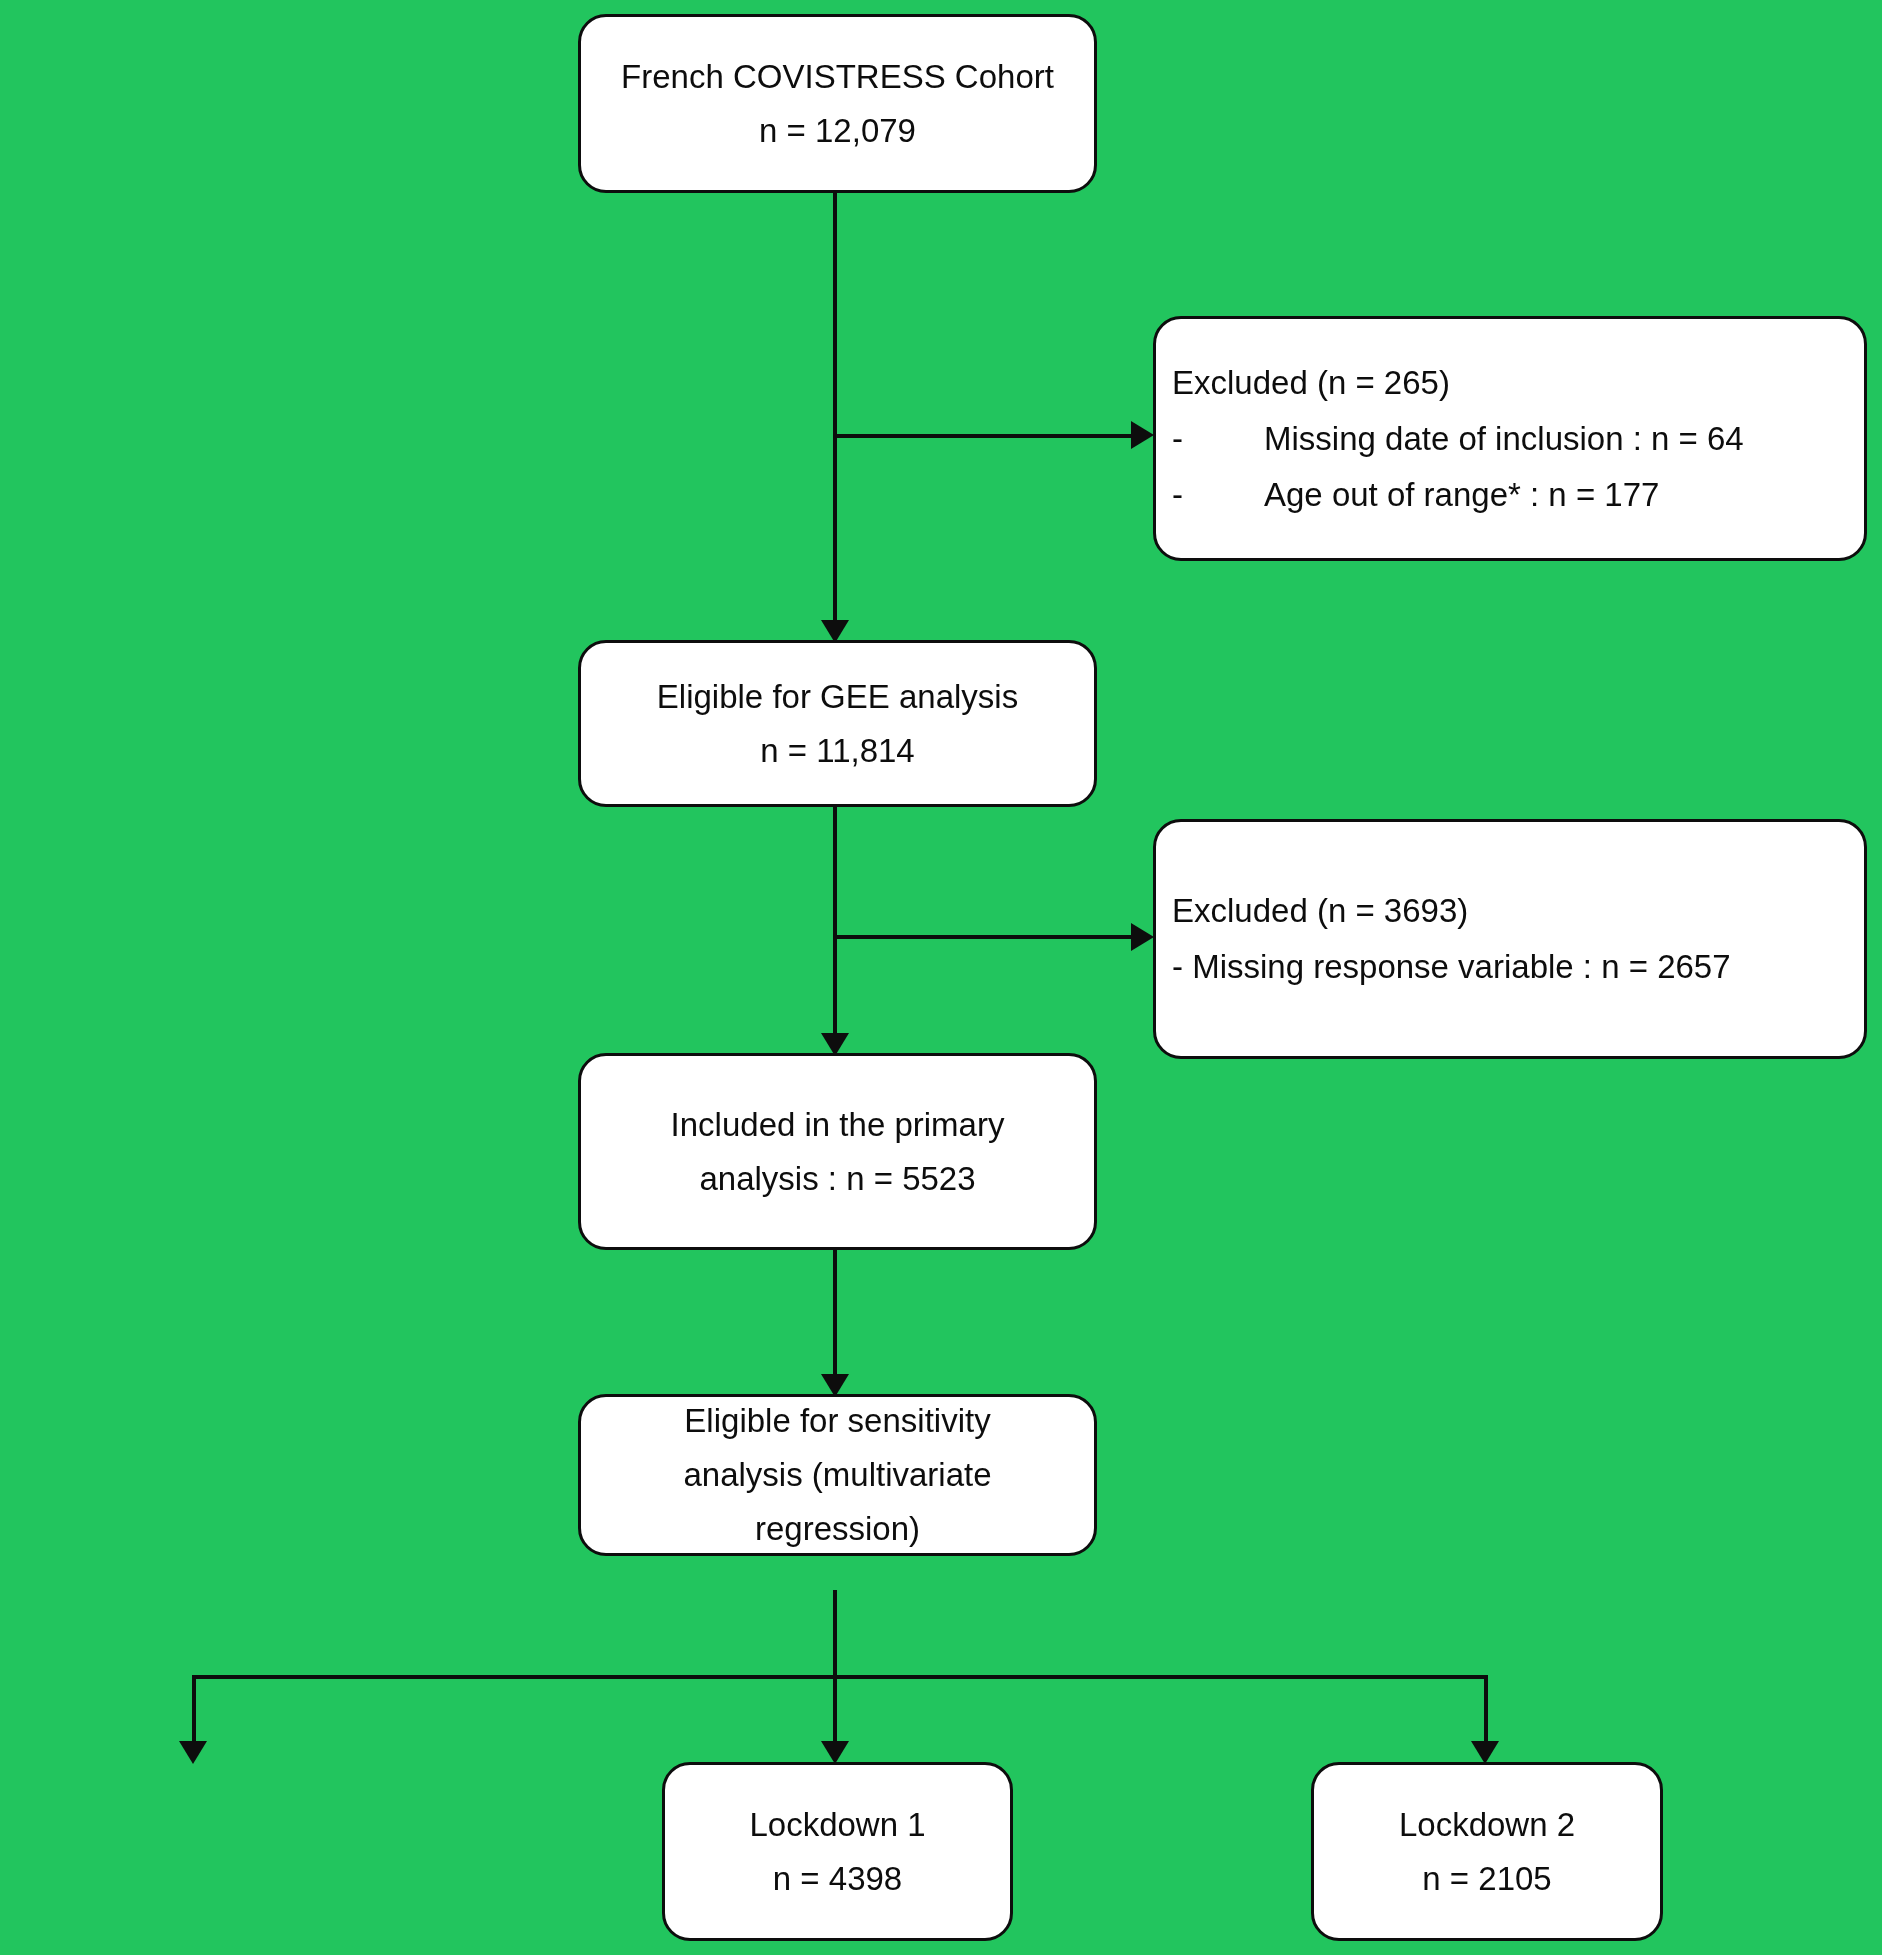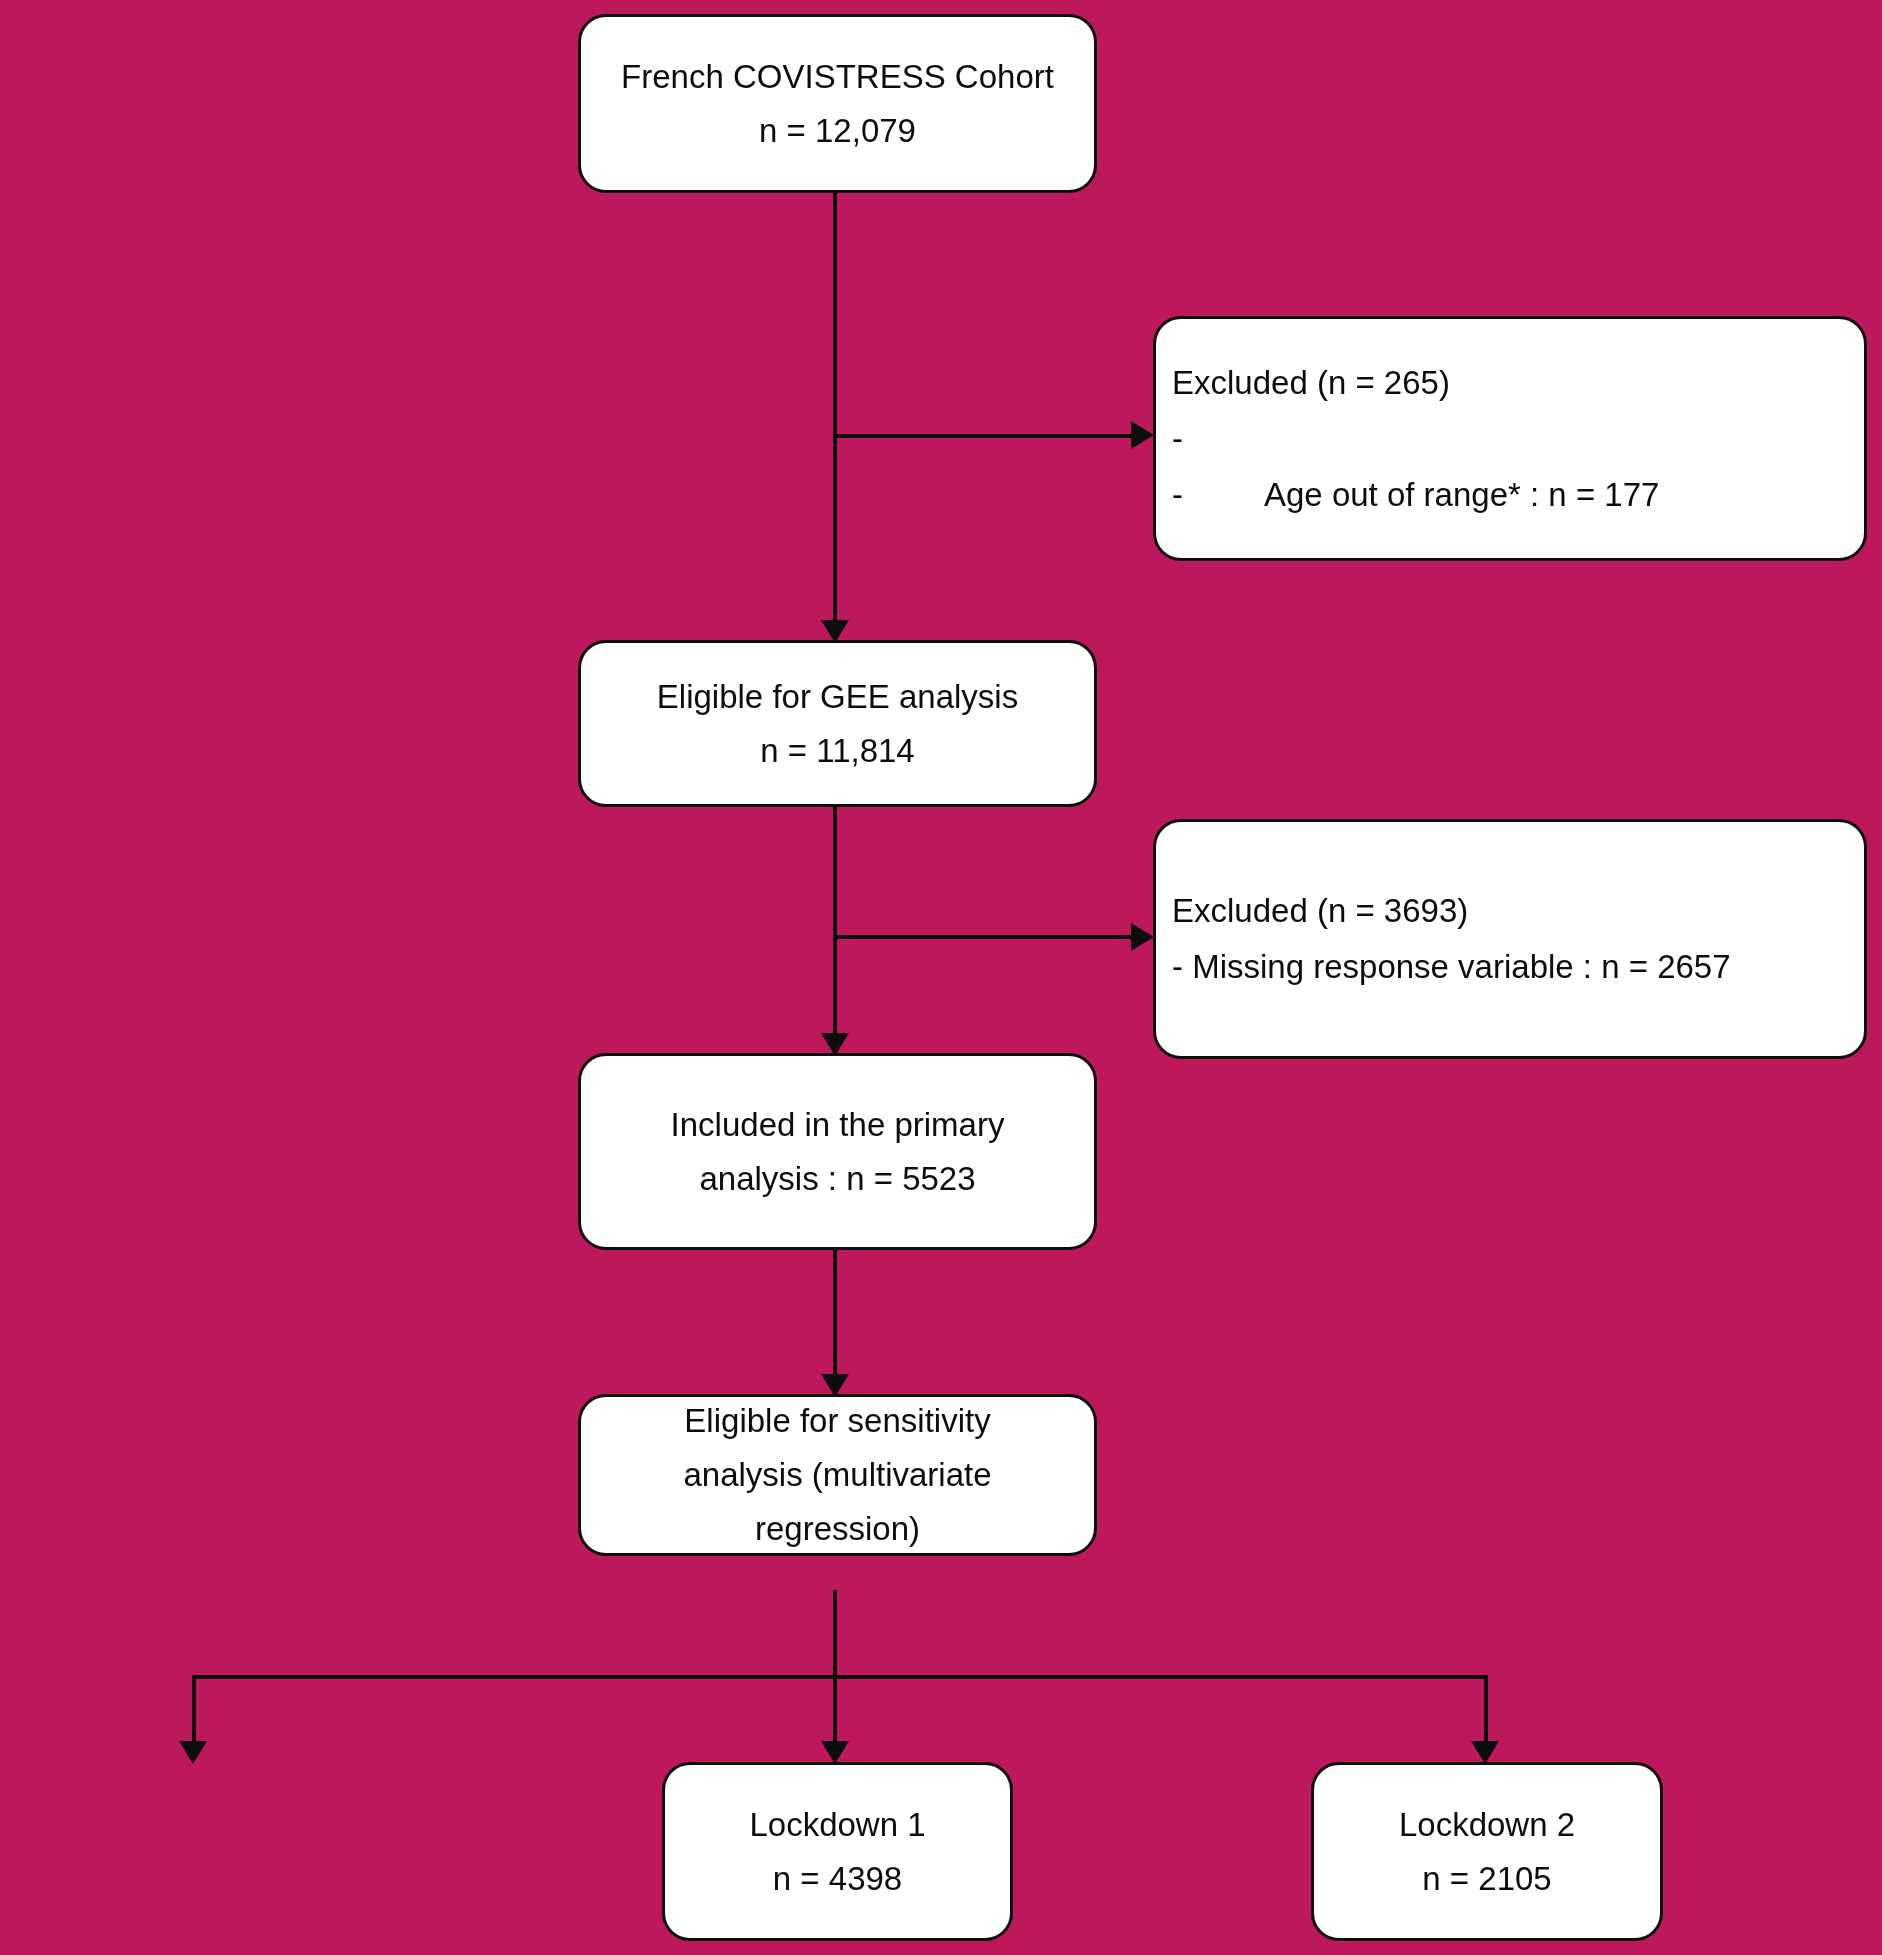--- a/index.html
+++ b/index.html
@@ -4,21 +4,21 @@
 <style>
   html, body {
     margin: 0;
     padding: 0;
     background: #ffffff;
   }
   .canvas {
     position: relative;
     width: 1882px;
     height: 1955px;
-    background: #be185d;
+    background: #22c55e;
     font-family: "Liberation Sans", sans-serif;
     color: #0d0d0d;
     overflow: hidden;
   }
   .box {
     position: absolute;
     box-sizing: border-box;
     border: 3.5px solid #0d0d0d;
     border-radius: 28px;
     background: #ffffff;
@@ -114,20 +114,21 @@
   <div class="box" id="cohort-box">
     <div>French COVISTRESS Cohort</div>
     <div>n = 12,079</div>
   </div>
 
   <div class="box align-left" id="excluded-box-1">
     <div class="excluded-content">
       <div>Excluded (n = 265)</div>
       <div class="bullet-row">
         <span class="bullet-marker">-</span>
+        <span>Missing date of inclusion : n = 64</span>
       </div>
       <div class="bullet-row">
         <span class="bullet-marker">-</span>
         <span>Age out of range* : n = 177</span>
       </div>
     </div>
   </div>
 
   <div class="box" id="gee-box">
     <div>Eligible for GEE analysis</div>

